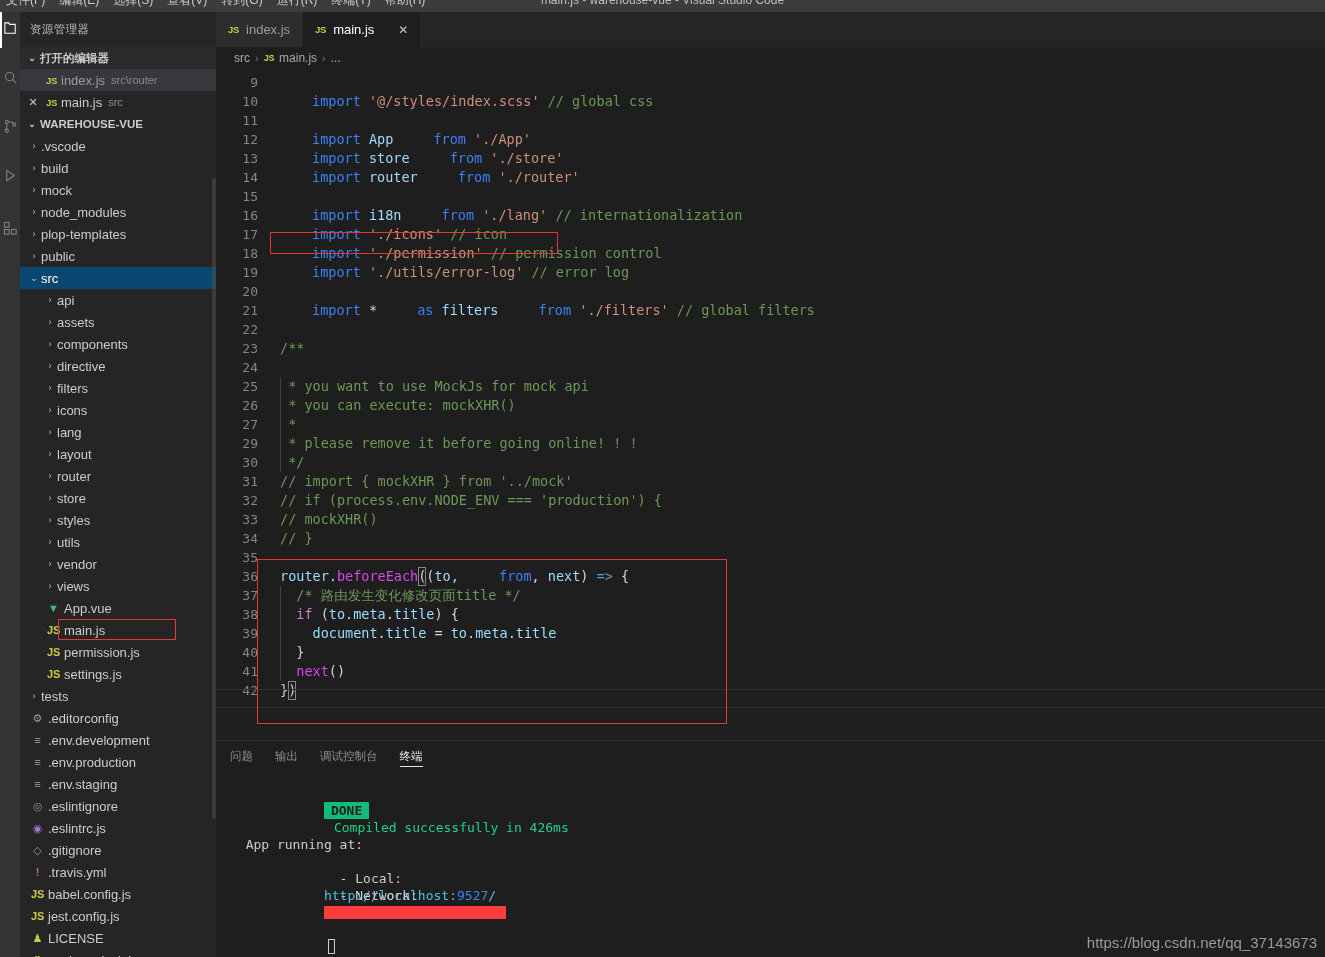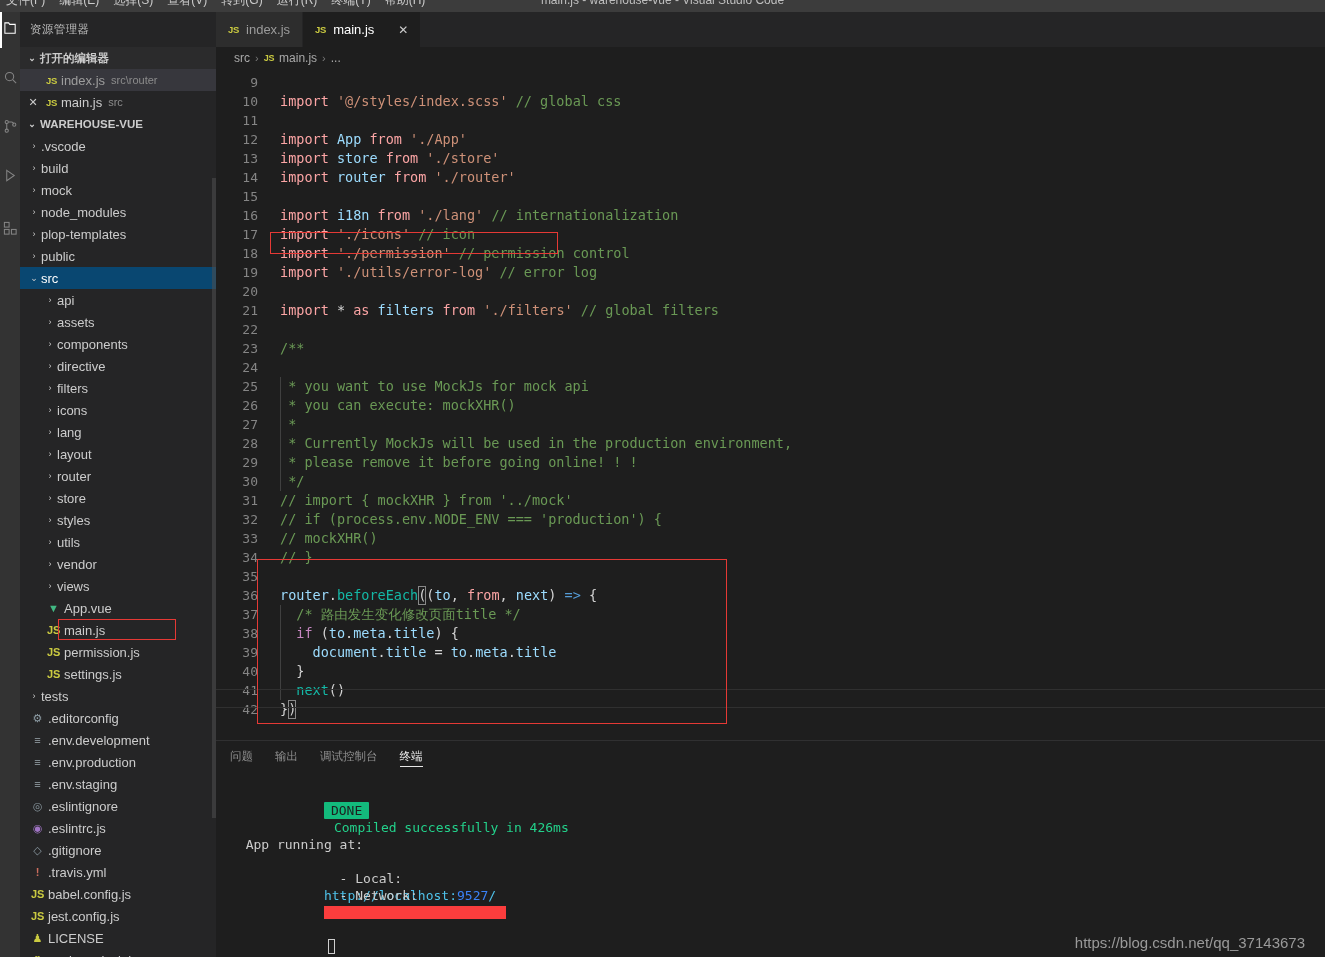--- a/index.html
+++ b/index.html
@@ -311,25 +311,25 @@
     width: 42px;
     flex: 0 0 42px;
     text-align: right;
     color: #858585;
     padding-right: 22px;
     box-sizing: content-box;
     font-size: 13px;
   }
   .code { color: #d4d4d4; }
 
-  .k  { color: #fca5a5; }  
+  .k  { color: #3b82f6; margin-left: 32px; }  
   .id { color: #9cdcfe; }  
   .s  { color: #ce9178; }  
   .c  { color: #6a9955; }  
-  .fn { color: #14b8a6; }  
+  .fn { color: #d946ef; }  
   .op { color: #d4d4d4; }
   .ctrl { color: #c586c0; }
   .prop { color: #9cdcfe; }
   .punc { color: #d4d4d4; }
   .arrow-op { color: #569cd6; }
 
   .indent-guide {
     display: inline-block;
     border-left: 1px solid #404040;
     height: 19px;
@@ -423,21 +423,21 @@
     line-height: 17px;
     padding: 0 0 0 14px;
     color: #cccccc;
     position: relative;
     overflow: hidden;
   }
   .term-line { height: 17px; white-space: pre; }
   .done-badge {
     background: #13ba7c;
     color: #1e1e1e;
-    font-weight: normal;
+    font-weight: bold;
     padding: 1px 7px;
     border-radius: 1px;
   }
   .term-green { color: #23d18b; }
   .term-cyan { color: #4fc1e9; }
   .term-cyan-b { color: #3b82f6; font-weight: normal; }
   .term-redact {
     display: inline-block;
     background: #fb3d3d;
     width: 182px;
@@ -448,21 +448,21 @@
     display: inline-block;
     width: 7px;
     height: 15px;
     border: 1px solid #cfcfcf;
     vertical-align: -3px;
     box-sizing: border-box;
   }
 
   .watermark {
     position: absolute;
-    right: 20px;
+    right: 8px;
     bottom: 6px;
     font-size: 15px;
     color: #9a9a9a;
     font-family: "Liberation Sans", sans-serif;
     pointer-events: none;
   }
 </style>
 </head>
 <body>
 
@@ -740,21 +740,20 @@
             <div class="line"><span class="ln">18</span><span class="code"><span class="k">import </span><span class="s">'./permission'</span><span class="op"> </span><span class="c">// permission control</span></span></div>
             <div class="line"><span class="ln">19</span><span class="code"><span class="k">import </span><span class="s">'./utils/error-log'</span><span class="op"> </span><span class="c">// error log</span></span></div>
             <div class="line"><span class="ln">20</span><span class="code"></span></div>
             <div class="line"><span class="ln">21</span><span class="code"><span class="k">import </span><span class="op">* </span><span class="k">as </span><span class="id">filters</span><span class="k"> from </span><span class="s">'./filters'</span><span class="op"> </span><span class="c">// global filters</span></span></div>
             <div class="line"><span class="ln">22</span><span class="code"></span></div>
             <div class="line"><span class="ln">23</span><span class="code"><span class="c">/**</span></span></div>
             <div class="line"><span class="ln">24</span></div>
             <div class="line"><span class="ln">25</span><span class="code"><span class="indent-guide"></span><span class="c"> * you want to use MockJs for mock api</span></span></div>
             <div class="line"><span class="ln">26</span><span class="code"><span class="indent-guide"></span><span class="c"> * you can execute: mockXHR()</span></span></div>
             <div class="line"><span class="ln">27</span><span class="code"><span class="indent-guide"></span><span class="c"> *</span></span></div>
-            <div class="line"><span class="ln">28</span><span class="code"><span class="indent-guide"></span><span class="c"> * Currently MockJs will be used in the production environment,</span></span></div>
             <div class="line"><span class="ln">29</span><span class="code"><span class="indent-guide"></span><span class="c"> * please remove it before going online! ! !</span></span></div>
             <div class="line"><span class="ln">30</span><span class="code"><span class="indent-guide"></span><span class="c"> */</span></span></div>
             <div class="line"><span class="ln">31</span><span class="code"><span class="c">// import { mockXHR } from '../mock'</span></span></div>
             <div class="line"><span class="ln">32</span><span class="code"><span class="c">// if (process.env.NODE_ENV === 'production') {</span></span></div>
             <div class="line"><span class="ln">33</span><span class="code"><span class="c">// mockXHR()</span></span></div>
             <div class="line"><span class="ln">34</span><span class="code"><span class="c">// }</span></span></div>
             <div class="line"><span class="ln">35</span><span class="code"></span></div>
             <div class="line"><span class="ln">36</span><span class="code"><span class="id">router</span><span class="punc">.</span><span class="fn">beforeEach</span><span class="punc bracket-match">(</span><span class="punc">(</span><span class="id">to</span><span class="punc">, </span><span class="k">from</span><span class="punc">, </span><span class="id">next</span><span class="punc">) </span><span class="arrow-op">=&gt;</span><span class="punc"> {</span></span></div>
             <div class="line"><span class="ln">37</span><span class="code"><span class="indent-guide"></span><span class="c">  /* 路由发生变化修改页面title */</span></span></div>
             <div class="line"><span class="ln">38</span><span class="code"><span class="indent-guide"></span><span class="op">  </span><span class="ctrl">if</span><span class="punc"> (</span><span class="id">to</span><span class="punc">.</span><span class="prop">meta</span><span class="punc">.</span><span class="prop">title</span><span class="punc">) {</span></span></div>

